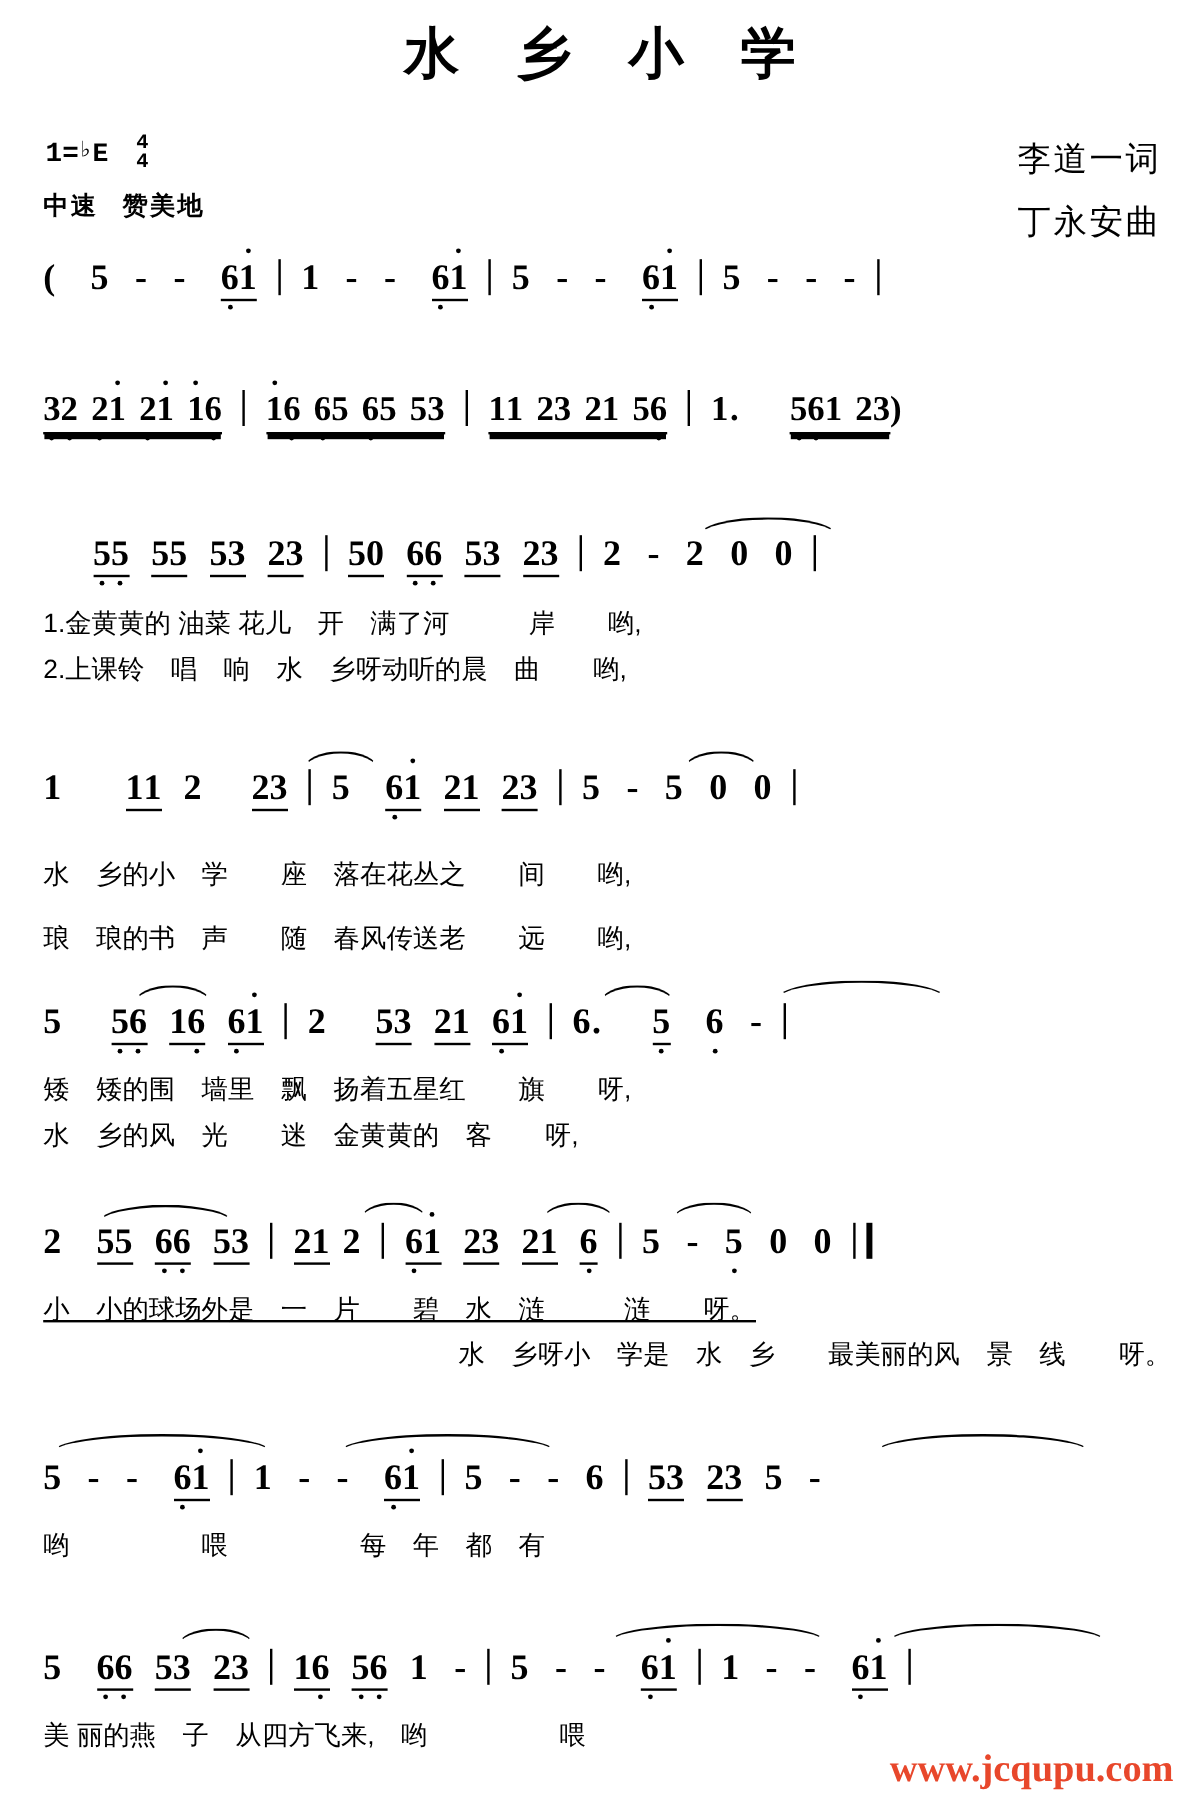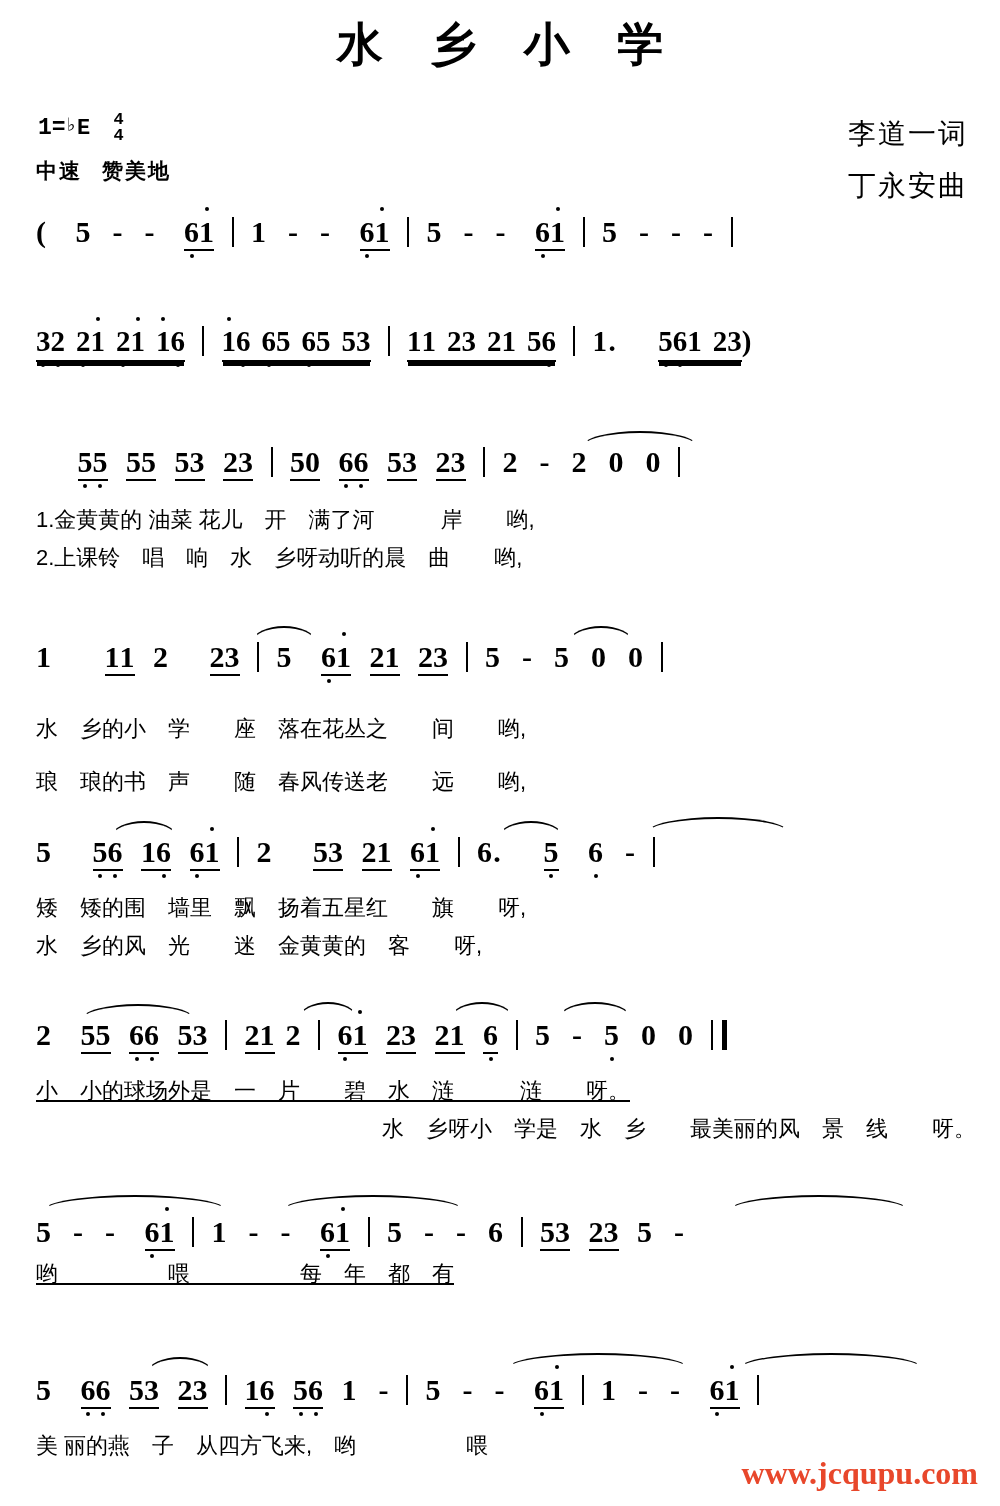--- a/index.html
+++ b/index.html
@@ -328,21 +328,21 @@
       <span class="bar"></span>
       <span class="n">5</span><span class="sp2"></span><span class="n">-</span><span class="sp2"></span><span class="n">-</span><span class="sp2"></span><span class="n">6</span>
       <span class="bar"></span>
       <span class="n u1"><span class="n">5</span><span class="n">3</span></span><span class="sp1"></span>
       <span class="n u1"><span class="n">2</span><span class="n">3</span></span><span class="sp1"></span>
       <span class="n">5</span><span class="sp2"></span><span class="n">-</span>
     </div>
     <div class="slur" style="left:44px; top:-20px; width:180px;"></div>
     <div class="slur" style="left:283px; top:-20px; width:178px;"></div>
     <div class="slur" style="left:730px; top:-20px; width:176px;"></div>
-    <div class="lyr" style="top:44px;text-decoration:underline;">哟　　　　　喂　　　　　每　年　都　有</div>
+    <div class="lyr" style="top:58px;">哟　　　　　喂　　　　　每　年　都　有</div>
   </div>
 
   <div class="line" style="top:1373px;">
     <div class="notes">
       <span class="n">5</span><span class="sp2"></span>
       <span class="n u1"><span class="n dl">6</span><span class="n dl">6</span></span><span class="sp1"></span>
       <span class="n u1"><span class="n">5</span><span class="n">3</span></span><span class="sp1"></span>
       <span class="n u1"><span class="n">2</span><span class="n">3</span></span>
       <span class="bar"></span>
       <span class="n u1"><span class="n">1</span><span class="n dl">6</span></span><span class="sp1"></span>

